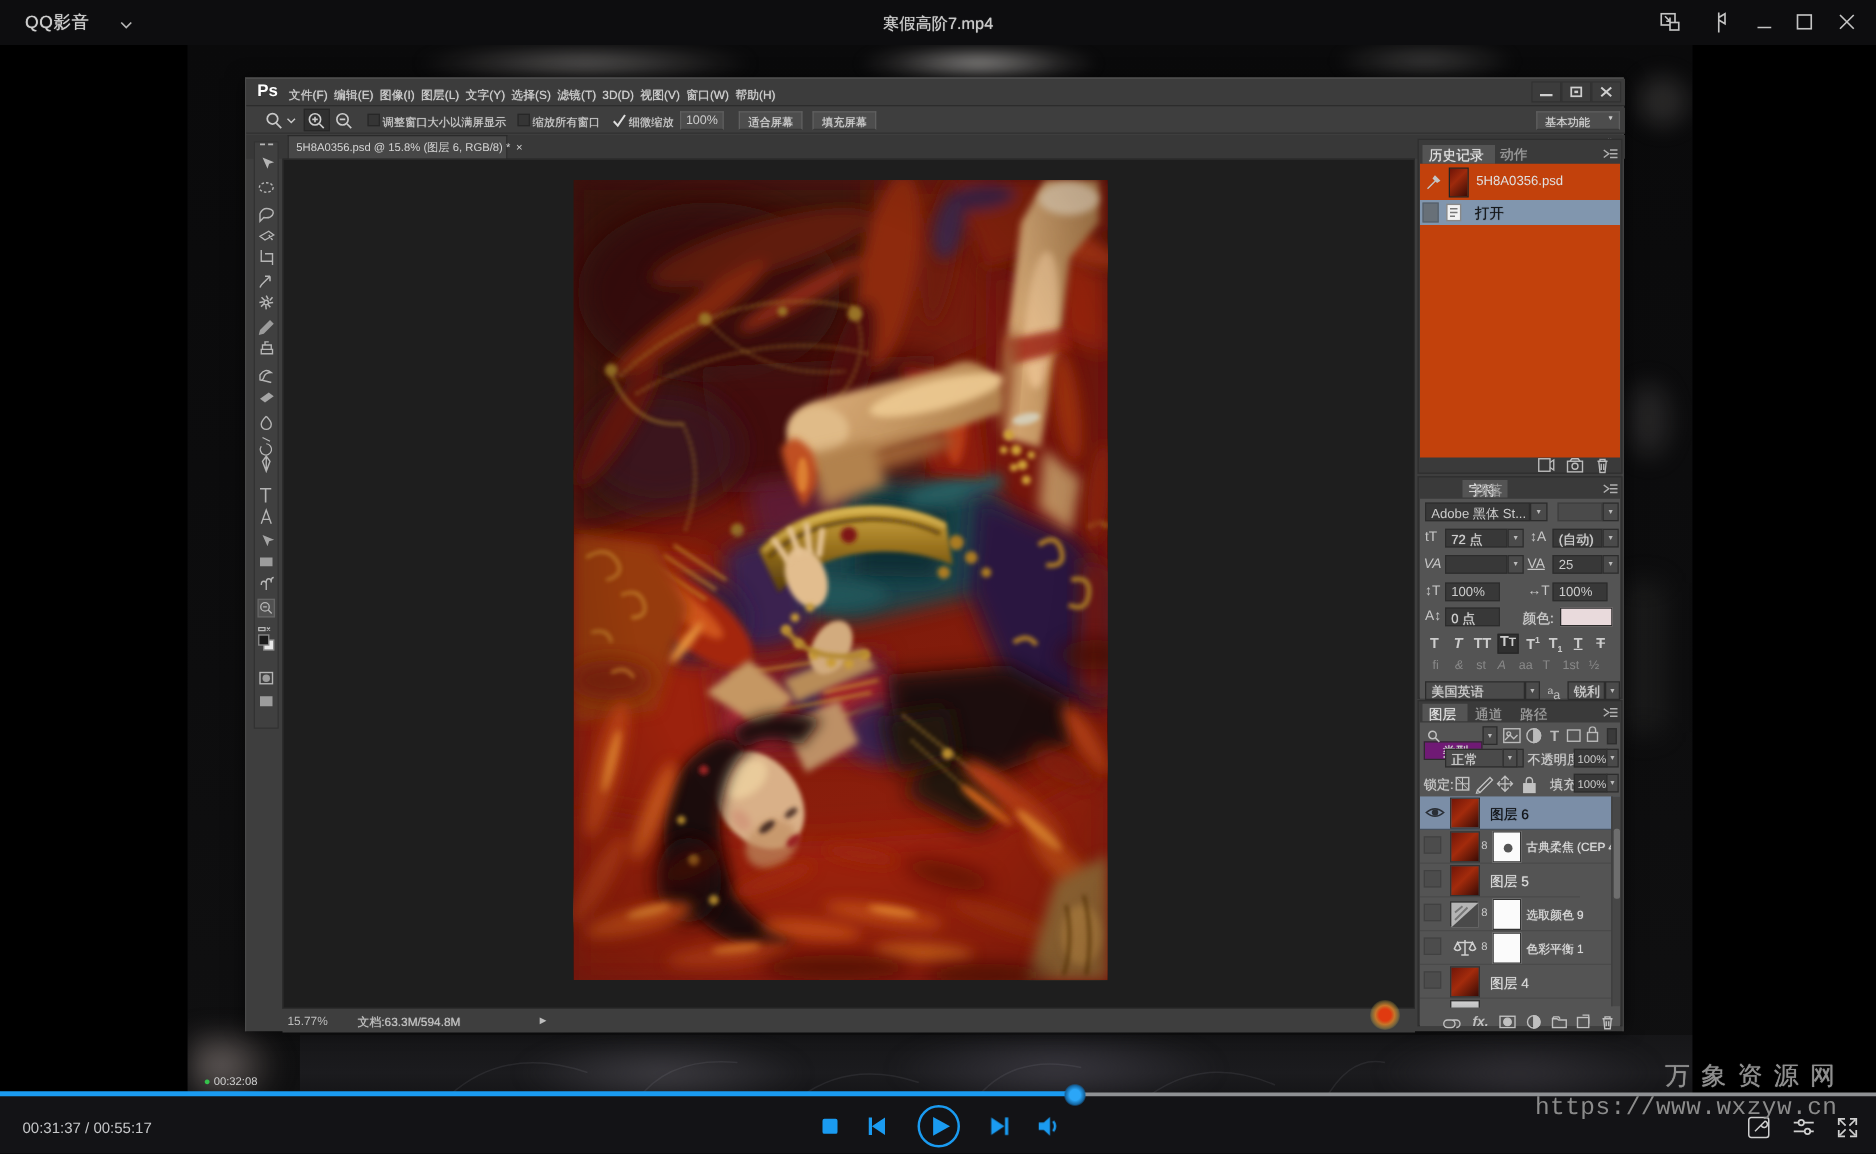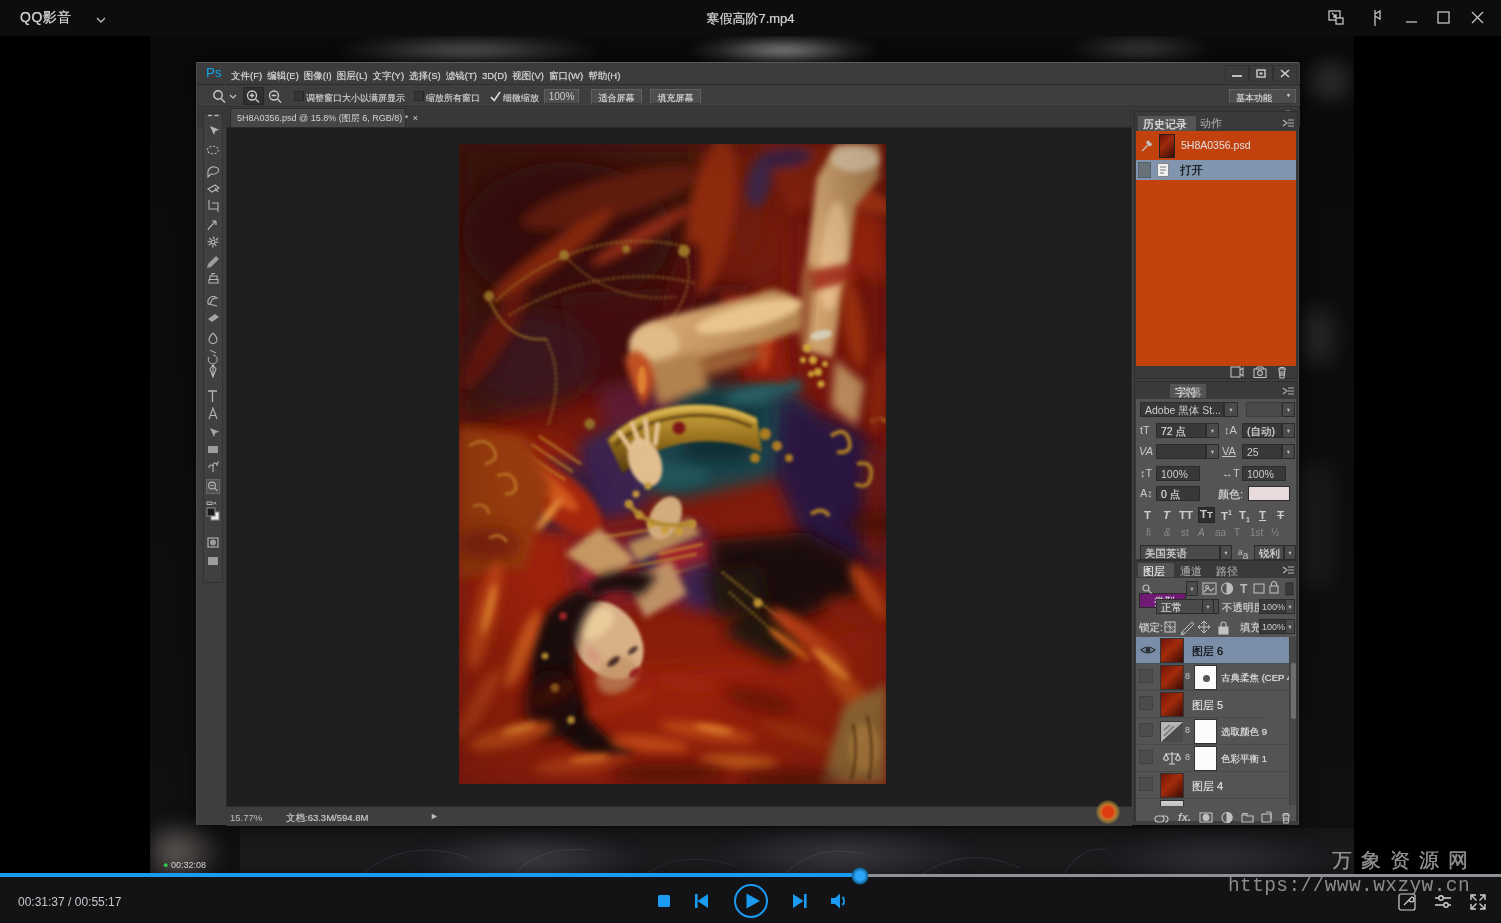--- a/index.html
+++ b/index.html
@@ -30,21 +30,21 @@
 
   
   #wm1 { right:24px; top:847px; font-size:20px; color:#8f8f8f; letter-spacing:9px; z-index:60; }
   #wm2 { right:31px; top:875px; font-size:19.5px; color:#8b8b8b; font-family:"Liberation Mono",monospace; z-index:60; letter-spacing:0.4px; }
 
   
   #ps { left:46px; top:26px; width:1103px; height:763px; background:#3e3e3e; box-shadow:0 0 14px rgba(0,0,0,.6); font-size:12px; color:#c8c8c8; border-top:1px solid #5a5a5a; border-left:1px solid #4a4a4a; border-right:1px solid #4a4a4a; }
   #ps-title { left:0; top:0; width:1103px; height:22px; background:#3c3c3c; border-bottom:1px solid #2c2c2c; }
   #ps-menus { left:34px; top:5px; }
   #ps-menus span { margin-right:5px; font-size:9.5px; color:#cbcbcb; }
-  #pslogo { left:4px; top:2px; width:26px; height:18px; color:#0ea5e9; font-weight:normal; font-size:13.5px; text-align:center; }
+  #pslogo { left:4px; top:2px; width:26px; height:18px; color:#ffffff; font-weight:bold; font-size:13.5px; text-align:center; }
   #ps-opts { left:0; top:23px; width:1103px; height:21px; background:#3e3e3e; border-bottom:1px solid #303030; }
   #ps-tabrow { left:0; top:45px; width:1103px; height:19px; background:#383838; }
   #doctab { left:33px; top:0px; width:176px; height:19px; background:#474747; border:1px solid #2a2a2a; border-bottom:none; font-size:9px; color:#d4d4d4; padding:3px 4px 0 6px; white-space:nowrap; }
   #toolbar { left:6px; top:50px; width:20px; height:470px; background:#404040; border:1px solid #323232; }
   #canvas { left:29px; top:64px; width:906px; height:680px; background:#1e1e1e; border:1px solid #2a2a2a; }
   #photo { left:232px; top:16px; width:427px; height:640px; background:#400a05; }
   #ps-status { left:29px; top:744px; width:906px; height:19px; background:#3e3e3e; font-size:10.5px; color:#bdbdbd; }
   #panels { left:937px; top:48px; width:164px; height:710px; }
   .field { background:#383838; border:1px solid #2c2c2c; color:#ccc; }
   .btn { background:#4d4d4d; border:1px solid #5f5f5f; border-bottom-color:#383838; color:#ccc; text-align:center; }

